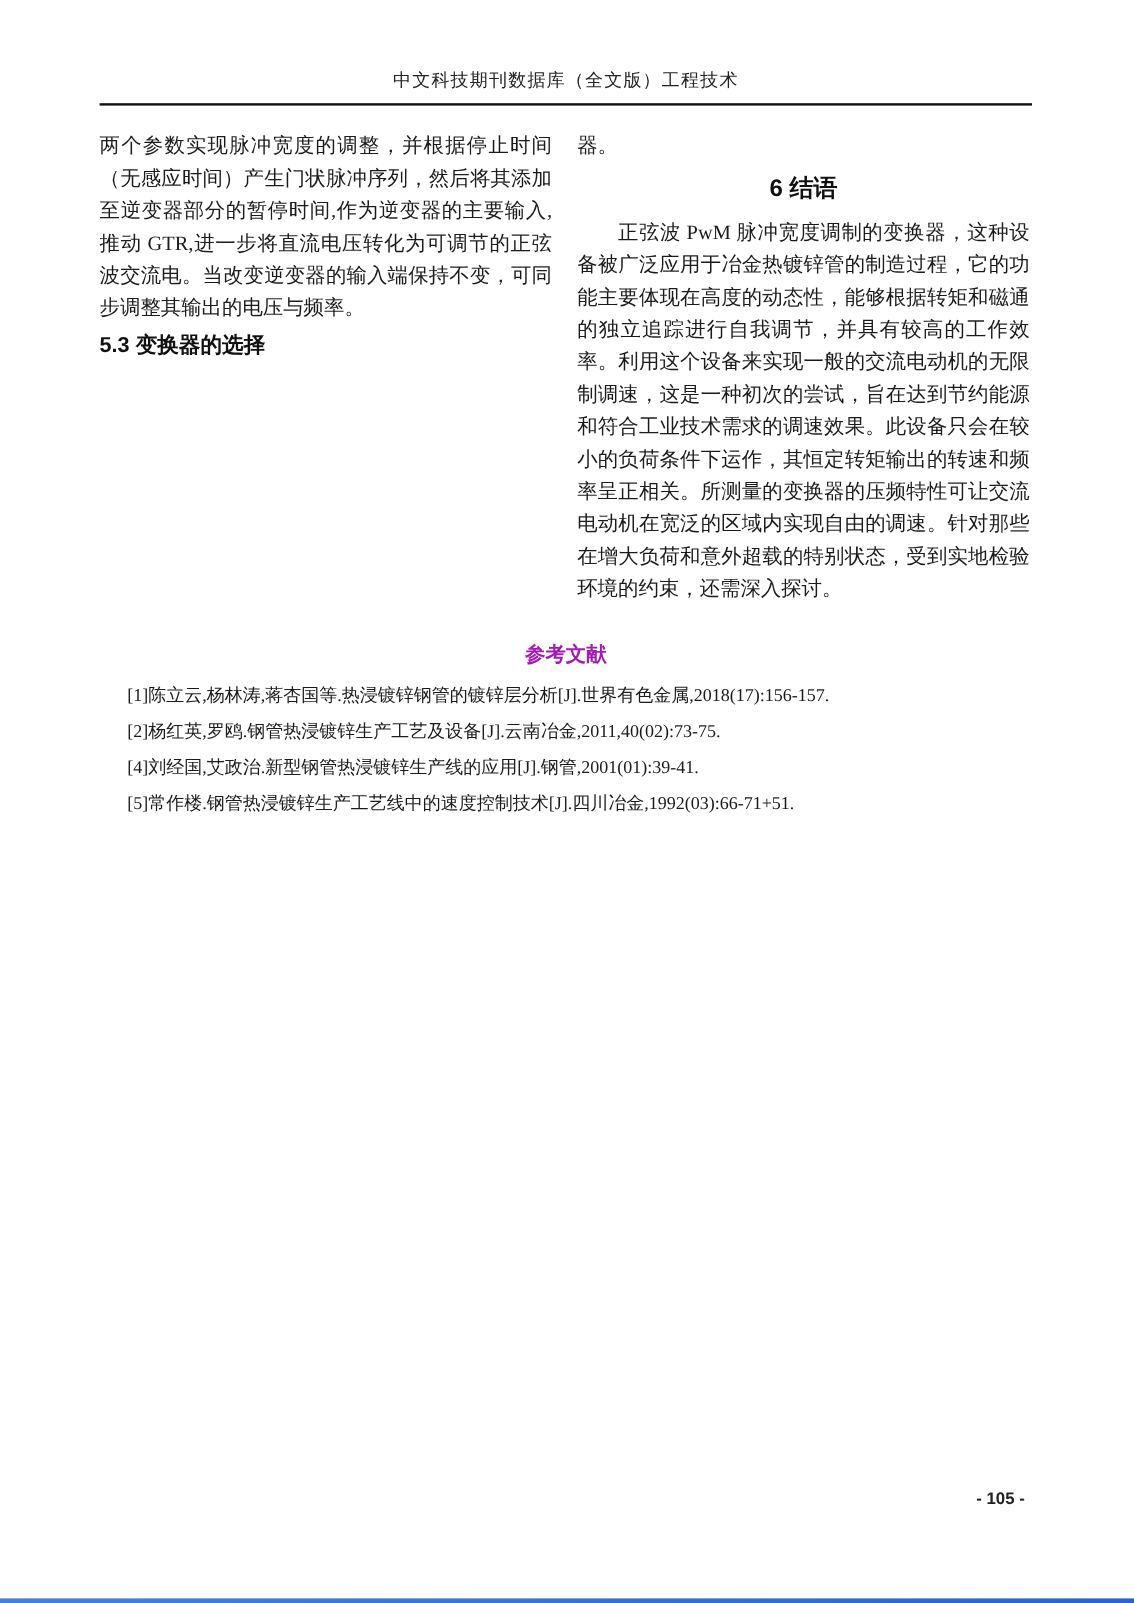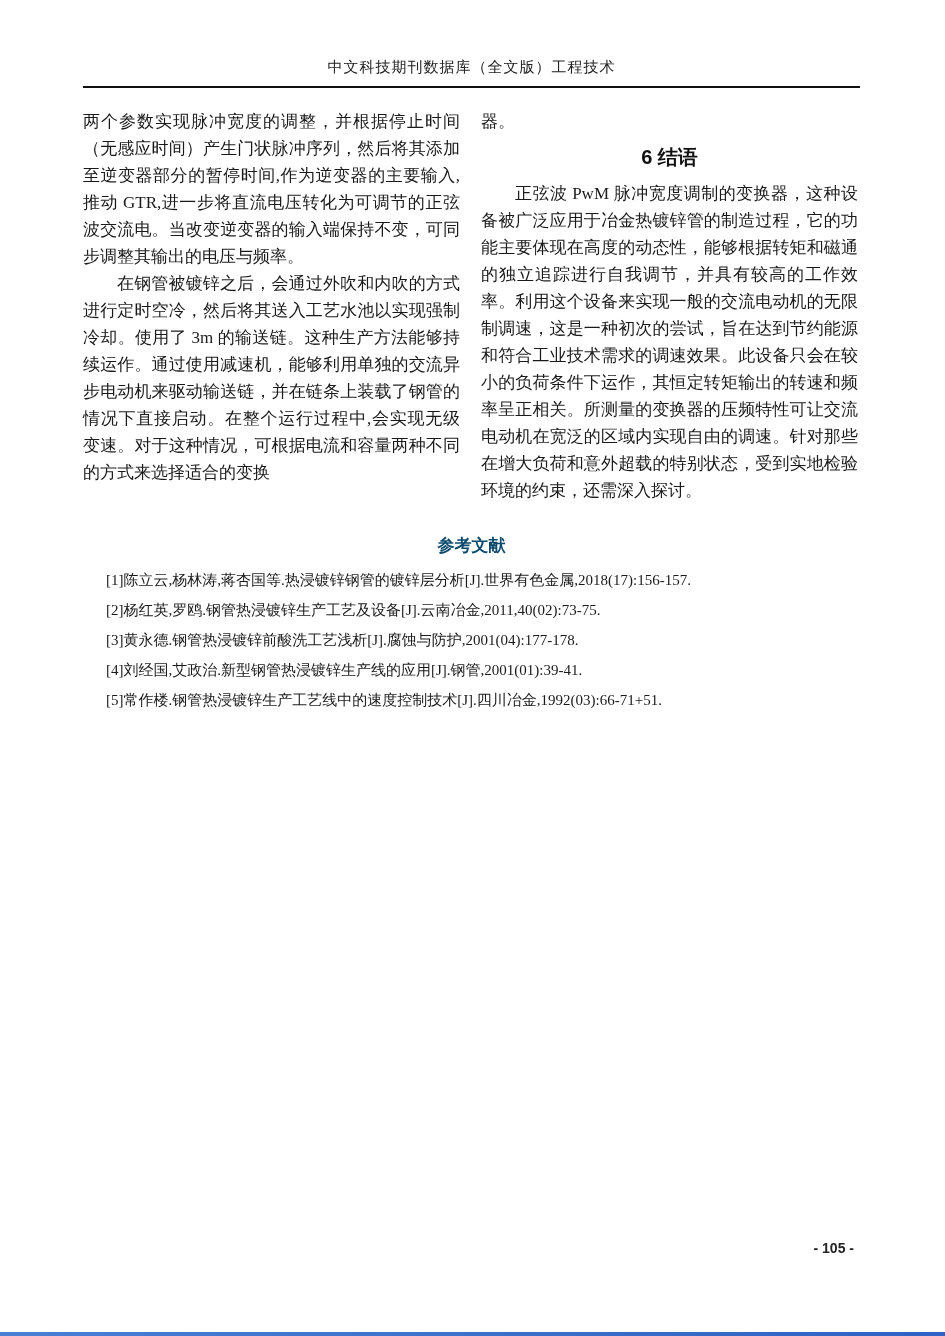--- a/index.html
+++ b/index.html
@@ -63,21 +63,21 @@
     margin: 7px 0 8px 0;
     text-align: center;
     color: #111;
   }
   .refs { margin-top: 30px; }
   .refs-heading {
     font-family: "Liberation Sans", "DejaVu Sans", sans-serif;
     font-weight: bold;
     font-size: 17px;
     text-align: center;
-    color: #0c4a6e;
+    color: #a21caf;
   }
   .refs-list { margin-top: 8px; }
   .ref-item {
     font-size: 15px;
     line-height: 30px;
     text-align: left;
     color: #1a1a1a;
     white-space: nowrap;
     margin-left: 23px;
   }
@@ -105,37 +105,36 @@
 <div class="page">
 
   <div class="header-title">中文科技期刊数据库（全文版）工程技术</div>
 
   <div class="header-rule"></div>
 
   <div class="columns">
 
     <div class="col">
       <p class="para-cont">两个参数实现脉冲宽度的调整，并根据停止时间（无感应时间）产生门状脉冲序列，然后将其添加至逆变器部分的暂停时间,作为逆变器的主要输入,推动 GTR,进一步将直流电压转化为可调节的正弦波交流电。当改变逆变器的输入端保持不变，可同步调整其输出的电压与频率。</p>
-      <p class="para">在钢管被镀锌之后，会通过外吹和内吹的方式进行定时空冷，然后将其送入工艺水池以实现强制冷却。使用了 3m 的输送链。这种生产方法能够持续运作。通过使用减速机，能够利用单独的交流异步电动机来驱动输送链，并在链条上装载了钢管的情况下直接启动。在整个运行过程中,会实现无级变速。对于这种情况，可根据电流和容量两种不同的方式来选择适合的变换</p>
+      <div class="h-sub">5.3 变换器的选择</div>
     </div>
 
     <div class="col">
       <p class="para-cont">器。</p>
       <div class="h-main">6 结语</div>
       <p class="para">正弦波 PwM 脉冲宽度调制的变换器，这种设备被广泛应用于冶金热镀锌管的制造过程，它的功能主要体现在高度的动态性，能够根据转矩和磁通的独立追踪进行自我调节，并具有较高的工作效率。利用这个设备来实现一般的交流电动机的无限制调速，这是一种初次的尝试，旨在达到节约能源和符合工业技术需求的调速效果。此设备只会在较小的负荷条件下运作，其恒定转矩输出的转速和频率呈正相关。所测量的变换器的压频特性可让交流电动机在宽泛的区域内实现自由的调速。针对那些在增大负荷和意外超载的特别状态，受到实地检验环境的约束，还需深入探讨。</p>
     </div>
 
   </div>
 
   <div class="refs">
     <div class="refs-heading">参考文献</div>
     <div class="refs-list">
       <p class="ref-item">[1]陈立云,杨林涛,蒋杏国等.热浸镀锌钢管的镀锌层分析[J].世界有色金属,2018(17):156-157.</p>
       <p class="ref-item">[2]杨红英,罗鸥.钢管热浸镀锌生产工艺及设备[J].云南冶金,2011,40(02):73-75.</p>
-      <p class="ref-item">[3]黄永德.钢管热浸镀锌前酸洗工艺浅析[J].腐蚀与防护,2001(04):177-178.</p>
       <p class="ref-item">[4]刘经国,艾政治.新型钢管热浸镀锌生产线的应用[J].钢管,2001(01):39-41.</p>
       <p class="ref-item">[5]常作楼.钢管热浸镀锌生产工艺线中的速度控制技术[J].四川冶金,1992(03):66-71+51.</p>
     </div>
   </div>
 
 </div>
 
 <div class="page-number">- 105 -</div>
 
 <div class="bottom-strip"></div>

